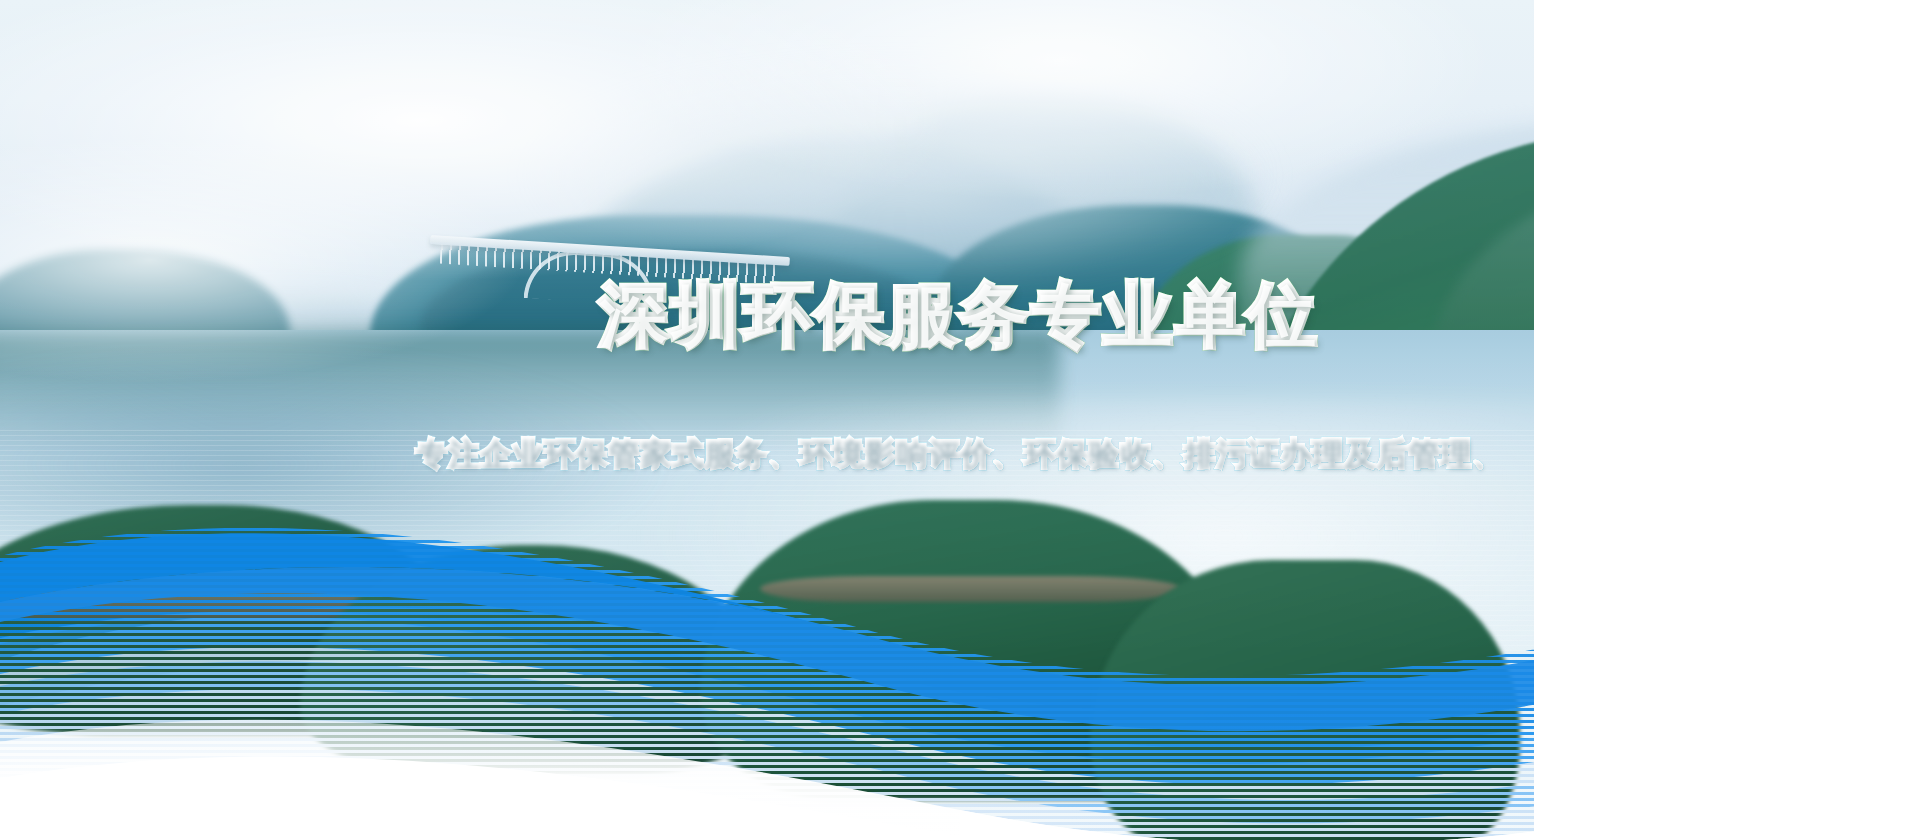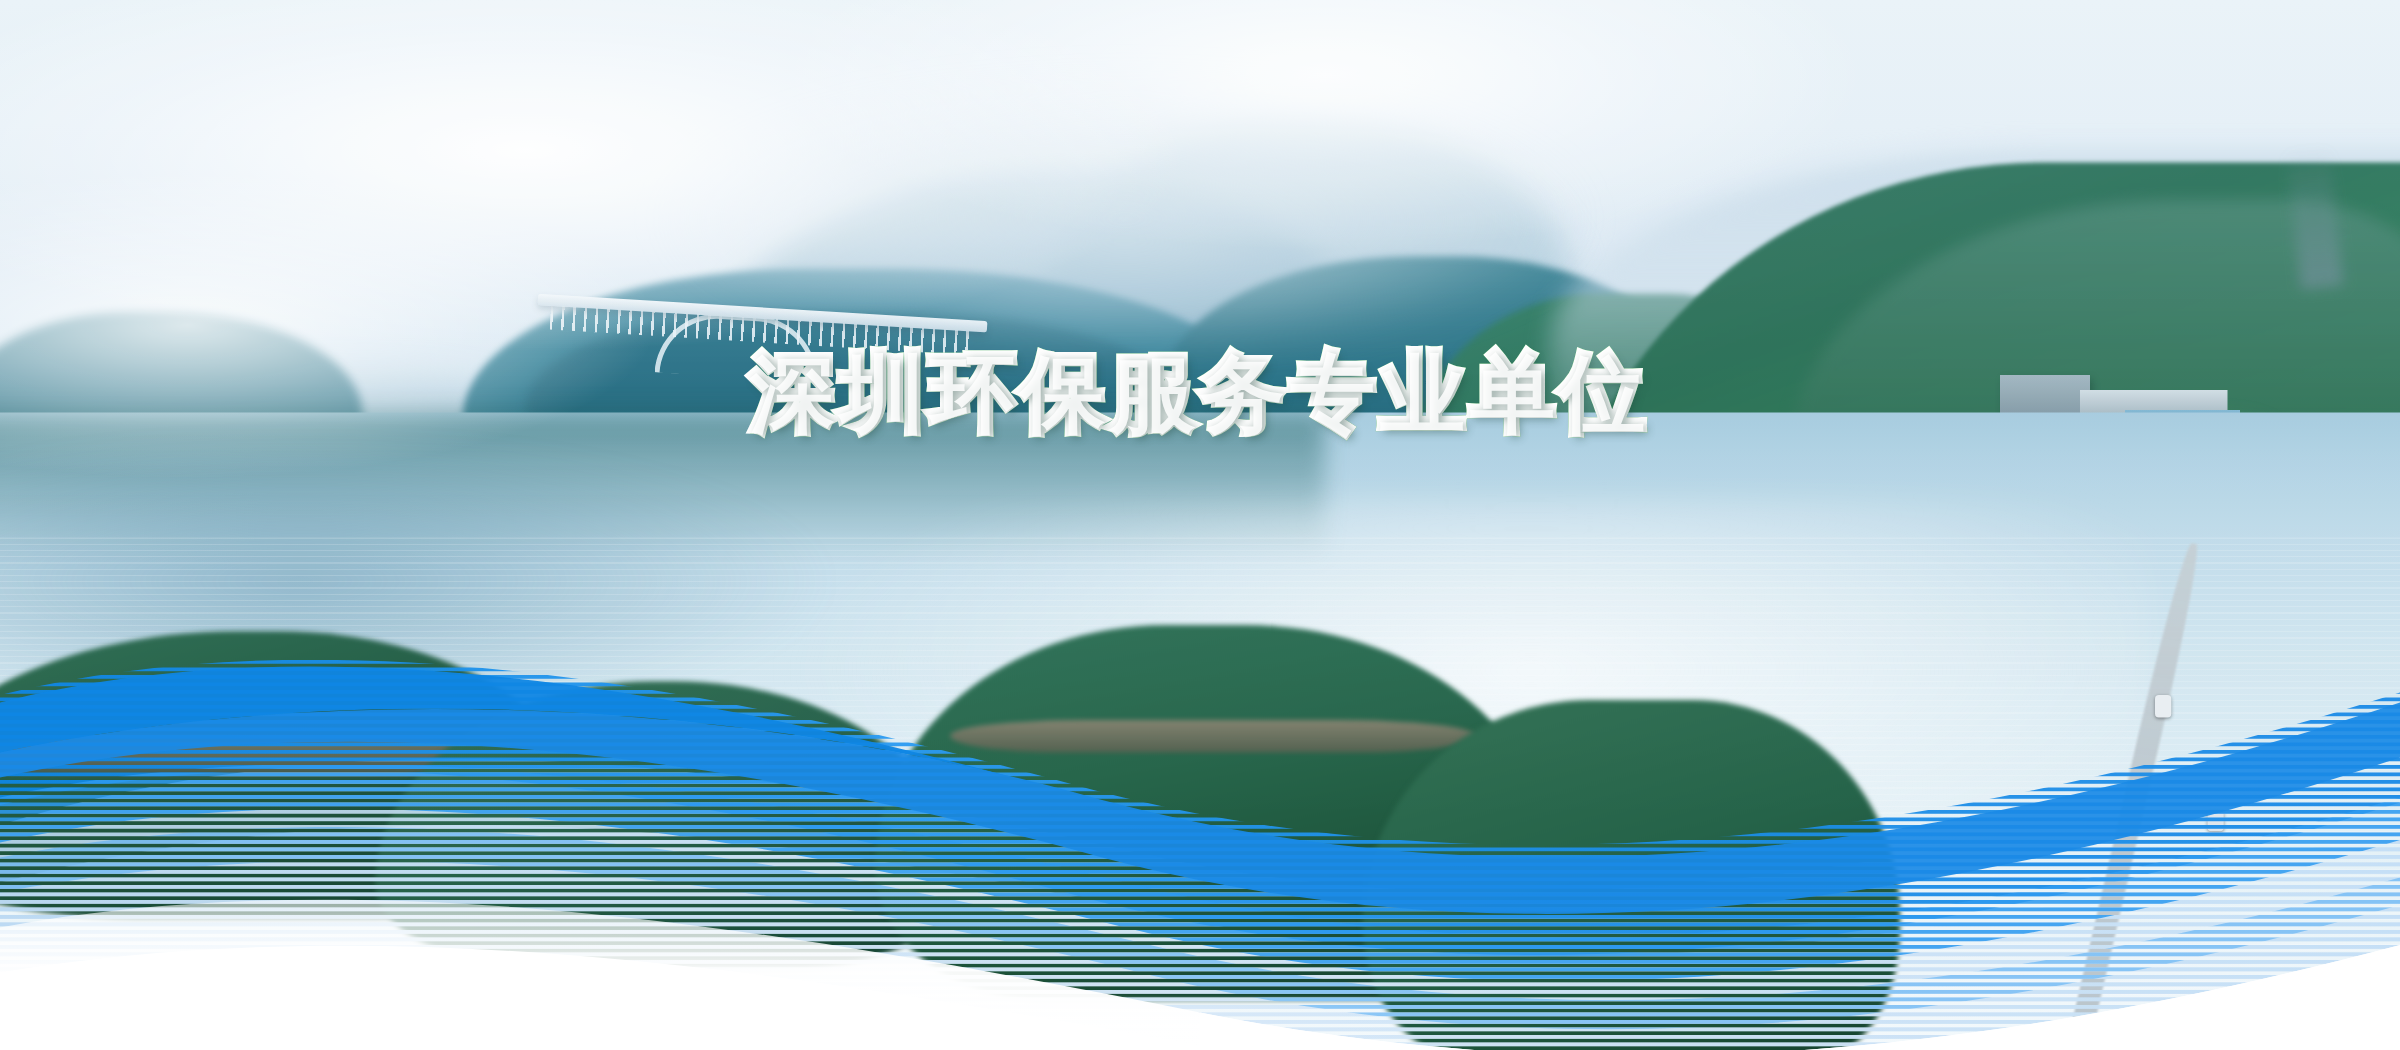--- a/index.html
+++ b/index.html
@@ -5,21 +5,21 @@
 <style>
   * { margin:0; padding:0; box-sizing:border-box; }
   html, body {
     width:1920px; height:840px; overflow:hidden;
     background:#ffffff;
     font-family:"Liberation Sans","DejaVu Sans",sans-serif;
   }
 
   .banner {
     position:relative;
-    width:1920px; height:840px;
+    width:1534px; height:840px;
     overflow:hidden;
     background:#3b82f6;
   }
 
   
   .photo { position:absolute; inset:0; overflow:hidden; }
 
   
   .layer-sky {
     position:absolute; inset:0;
@@ -456,16 +456,19 @@
       <path d="M960,300 C1280,364 1580,336 1920,246 L1920,330 L960,330 Z" fill="#ffffff"></path>
     </svg>
   </div>
 
   <div class="copy">
 
     <div class="headline">
       <span class="headline-inner">深圳环保服务专业单位</span>
     </div>
 
+    <div class="sub sub-1">
+      <span class="sub-inner">专注企业环保管家式服务、环境影响评价、环保验收、排污证办理及后管理、</span>
+    </div>
 
 
   </div>
 </div>
 
 </body></html>

